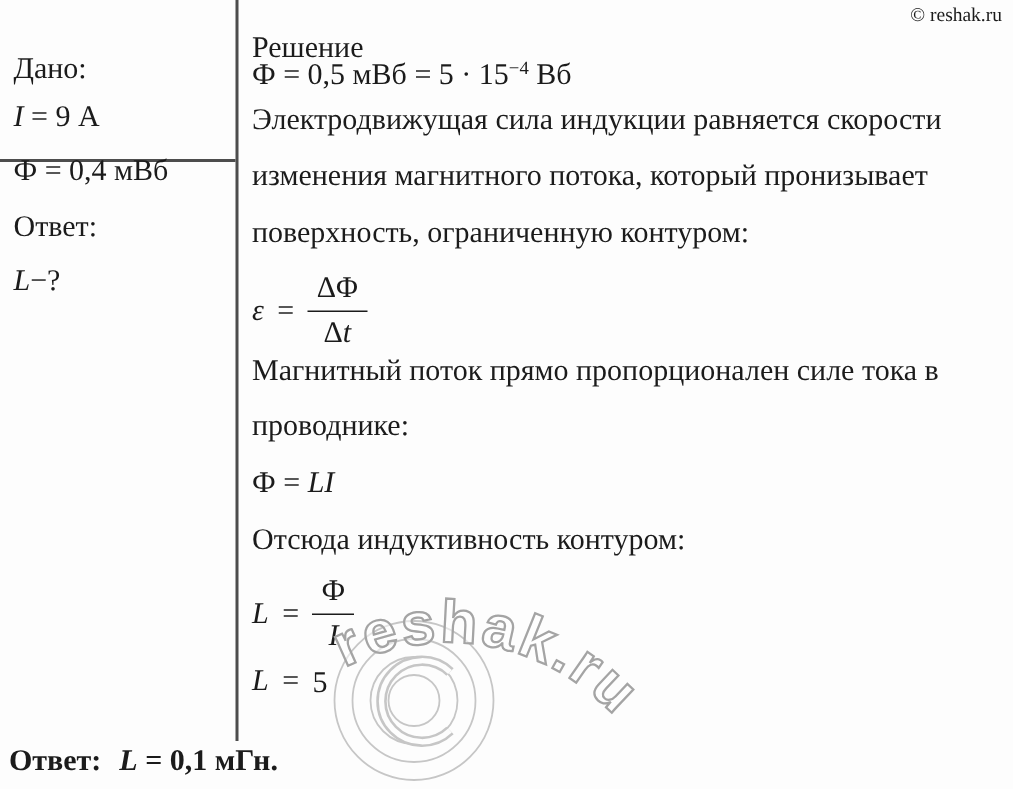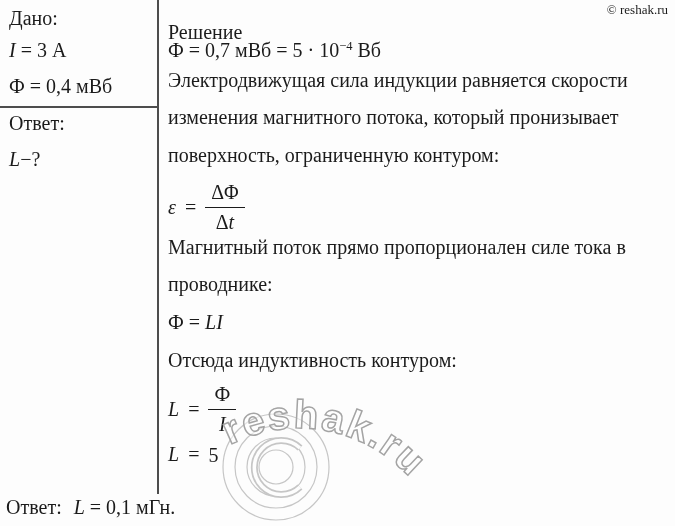--- a/index.html
+++ b/index.html
@@ -16,38 +16,38 @@
   .layer-under { position:absolute; left:0; top:0; z-index:0; pointer-events:none; }
   .layer-content { z-index:1; }
   .layer-over { position:absolute; left:0; top:0; z-index:3; pointer-events:none; }
 
   
   .v-divider { left:157px; top:0; width:2px; height:494px; background:#4d4d4d; }
   .h-divider { left:0; top:106px; width:157px; height:2px; background:#4d4d4d; }
 
   
   .left-col { left:9px; top:0; width:146px; }
-  .left-col .row { position:absolute; left:0; white-space:nowrap; }
+  .left-col .row { position:absolute; left:0; white-space:nowrap;margin-top:28px; }
 
   
   .right-col { left:168px; top:0; width:507px; }
   .right-col .row { position:absolute; left:0; white-space:nowrap; }
   .para { line-height:37.4px; }
 
   .it { font-style:italic; }
   .sup { font-size:12.5px; position:relative; top:-7px; letter-spacing:0; }
 
   
   .formula { display:flex; align-items:center; gap:9px; white-space:nowrap; }
   .stack { display:inline-flex; flex-direction:column; align-items:center; }
   .stack .num { padding:0 6px 3px; border-bottom:1.7px solid #1b1b1b; }
   .stack .den { padding-top:3px; }
 
   .copyright { top:2px; right:7px; font-size:13px; white-space:nowrap; }
-  .answer { left:6px; top:496px; white-space:nowrap; }
+  .answer { left:6px; top:496px; white-space:nowrap;font-weight:bold; }
   .answer .gap { display:inline-block; width:12px; }
 </style>
 </head>
 <body>
 
 <svg class="layer-under" width="675" height="526" viewBox="0 0 675 526">
   <g fill="none" stroke="#c6c6c6" stroke-width="1.2">
     <circle cx="276" cy="467" r="53"></circle>
     <circle cx="276" cy="467" r="41"></circle>
     <circle cx="276" cy="467" r="29"></circle>
@@ -57,30 +57,30 @@
   <path d="M 300 448 A 27 27 0 1 0 300 487" fill="none" stroke="#fdfdfd" stroke-width="3.5"></path>
 </svg>
 
 <div class="abs v-divider layer-content"></div>
 <div class="abs h-divider layer-content"></div>
 
 <div class="abs copyright layer-content">© reshak.ru</div>
 
 <div class="abs left-col layer-content">
   <div class="row" style="top:7px">Дано:</div>
-  <div class="row" style="top:39px"><span class="it">I</span><span> = 3 А</span></div>
+  <div class="row" style="top:39px"><span class="it">I</span><span> = 9 А</span></div>
   <div class="row" style="top:75px">Ф = 0,4 мВб</div>
   <div class="row" style="top:112px">Ответ:</div>
   <div class="row" style="top:148px"><span class="it">L</span><span>−?</span></div>
 </div>
 
 <div class="abs right-col layer-content">
   <div class="row" style="top:21px">Решение</div>
 
-  <div class="row" style="top:39px"><span>Ф = 0,7 мВб = 5 · 10</span><span class="sup">−4</span><span> Вб</span></div>
+  <div class="row" style="top:39px"><span>Ф = 0,5 мВб = 5 · 15</span><span class="sup">−4</span><span> Вб</span></div>
 
   <div class="row para" style="top:62px; white-space:normal; width:510px">
     <div>Электродвижущая сила индукции равняется скорости</div>
     <div>изменения магнитного потока, который пронизывает</div>
     <div>поверхность, ограниченную контуром:</div>
   </div>
 
   <div class="row formula" style="top:181px">
     <span class="it">ε</span>
     <span>=</span>

